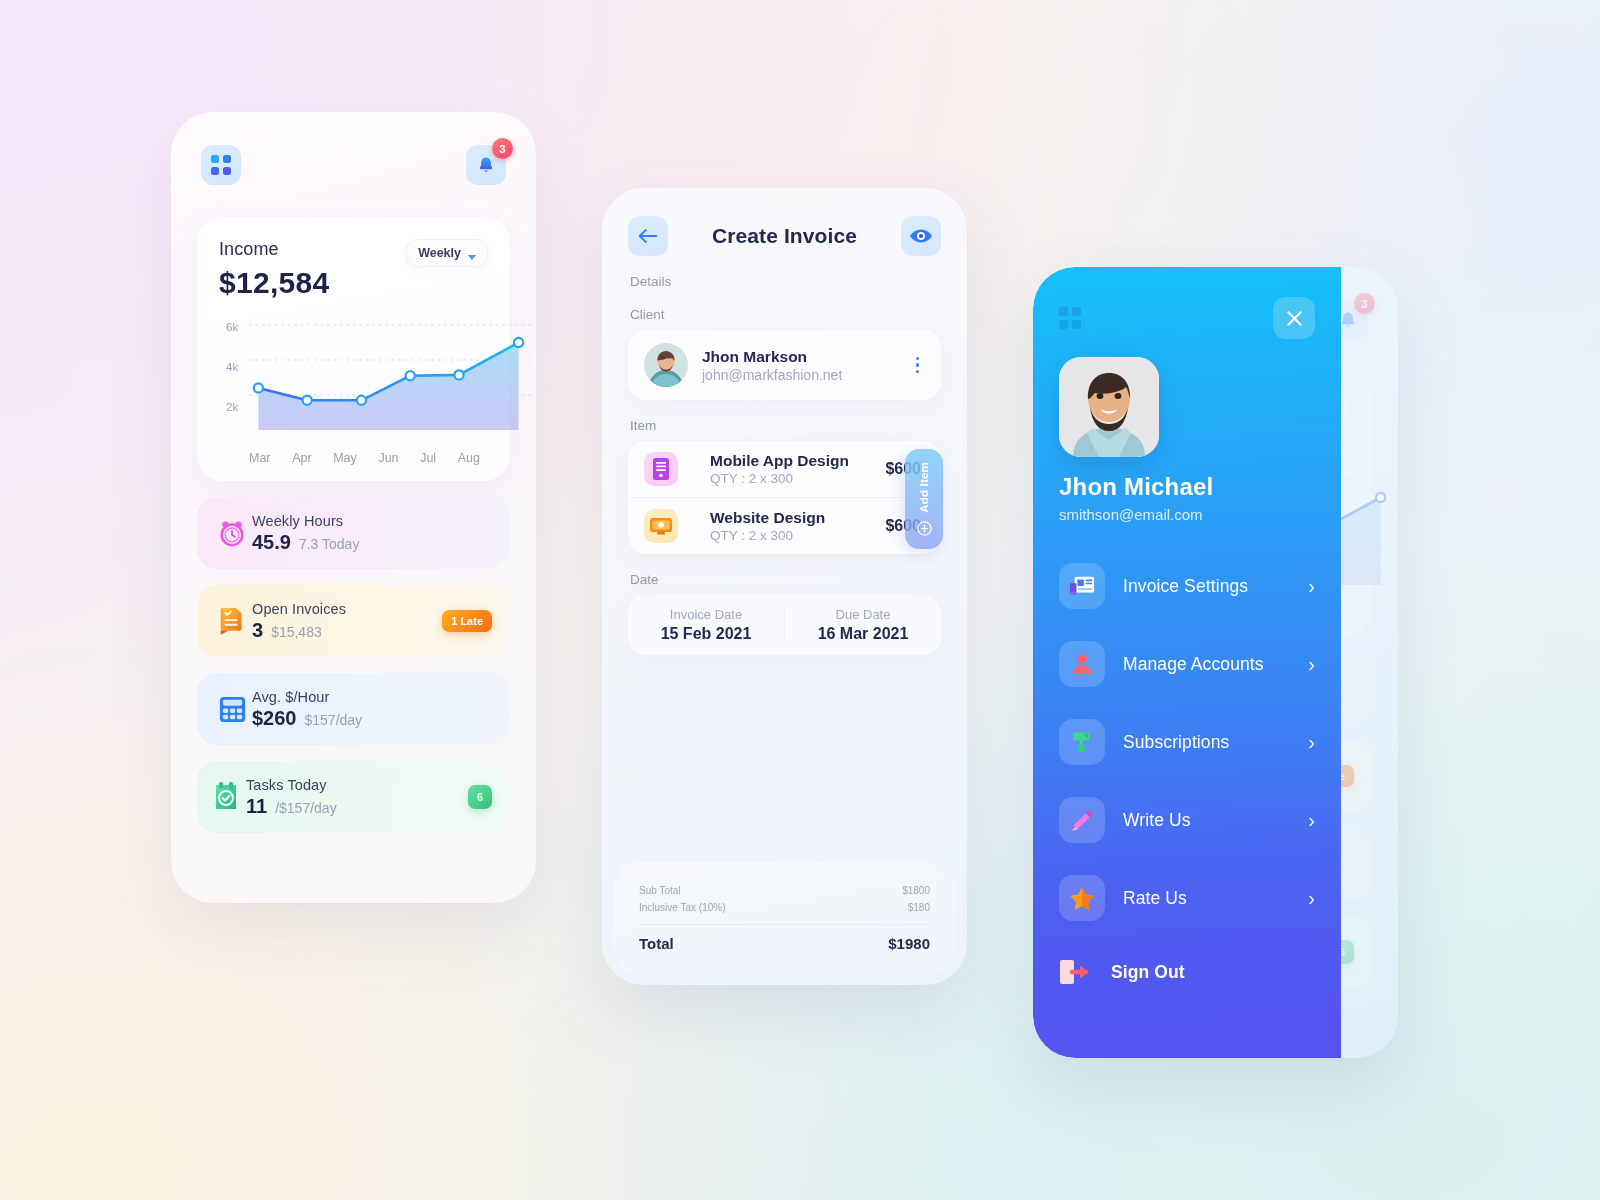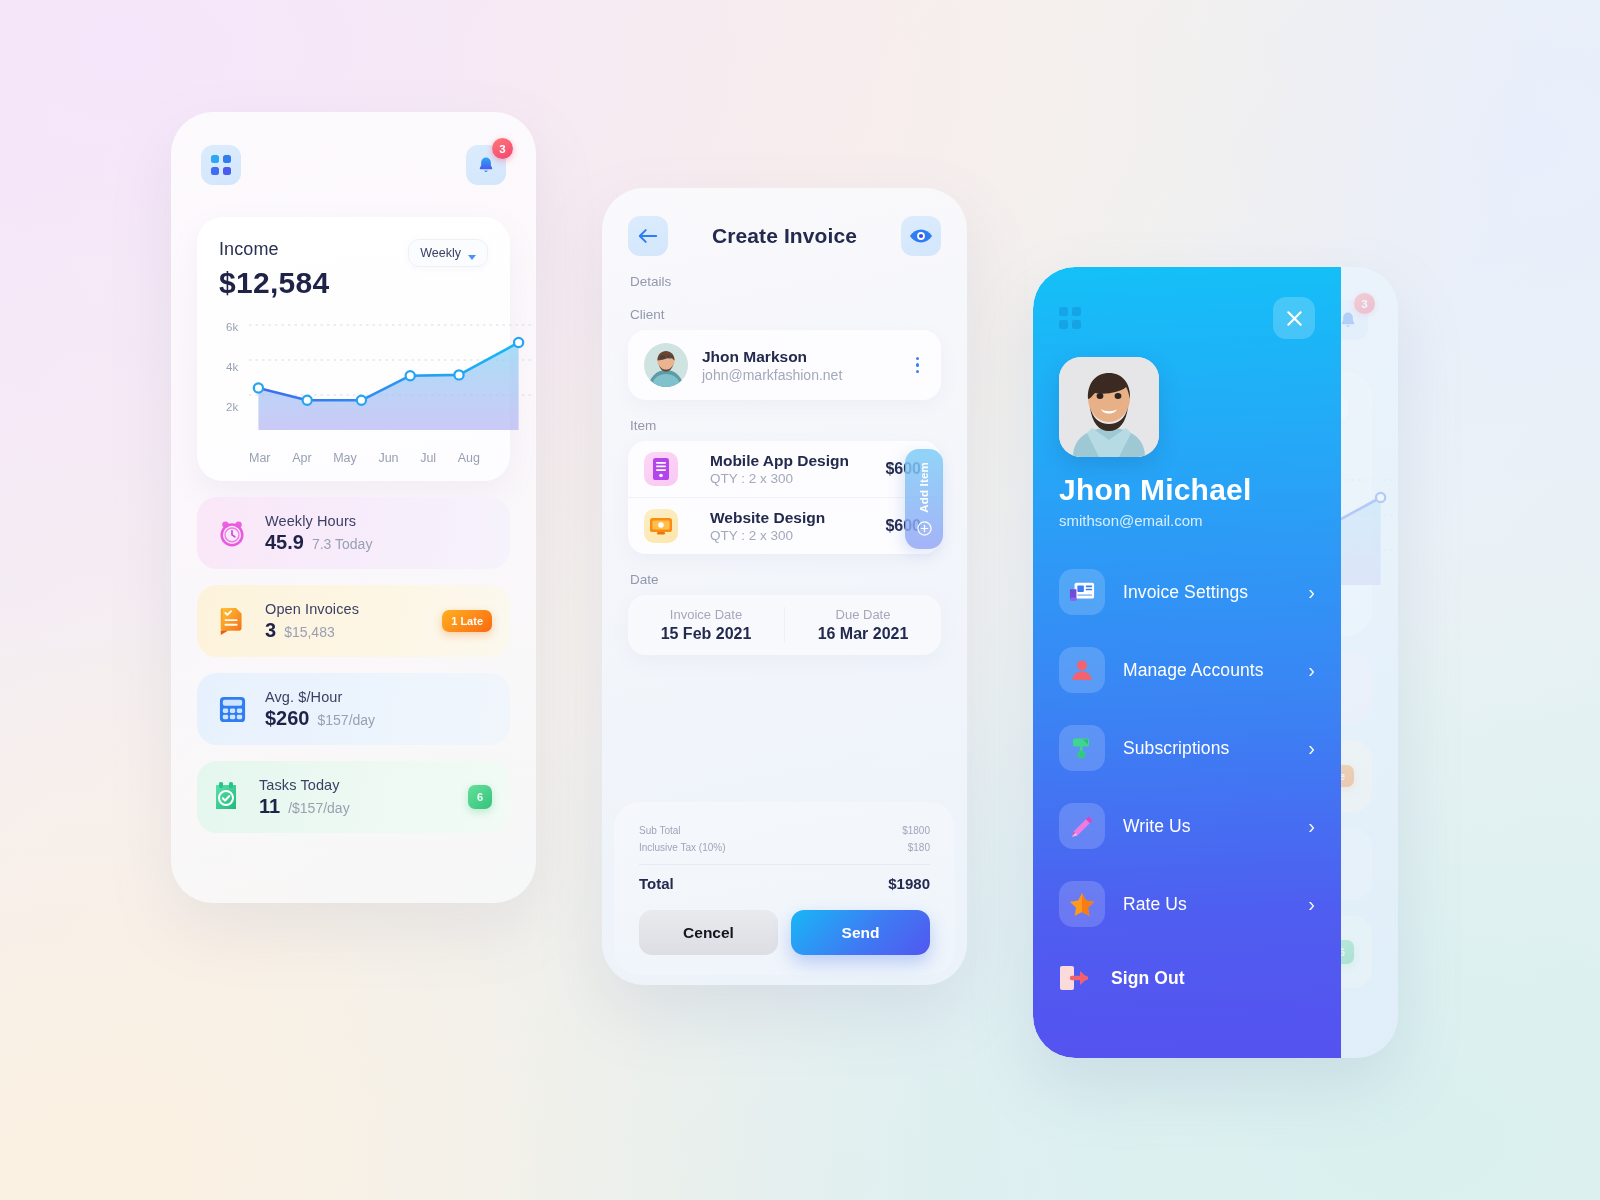--- a/index.html
+++ b/index.html
@@ -67,34 +67,34 @@
     background: linear-gradient(170deg,#ffffff 0%, #fdfdff 100%);
     box-shadow: 0 12px 30px rgba(140,135,175,.09);
   }
   .income-head { display: flex; justify-content: space-between; align-items: flex-start; }
   .income-title { font-size: 18px; color: #2b2f52; letter-spacing:.1px; }
   .income-amount { font-size: 30px; font-weight: 700; color: #1f2348; margin-top: 6px; letter-spacing: .3px;}
   .weekly-pill {
     display: flex; align-items: flex-end; gap: 7px;
     background: #fbfcfe; border: 1px solid #eef1f7;
     border-radius: 11px; padding: 6px 11px;
-    font-size: 12.5px; color: #3a3f63; font-weight: 400;
+    font-size: 12.5px; color: #3a3f63; font-weight: 700;
     box-shadow: 0 2px 7px rgba(150,150,190,.07);
   }
   .caret { width:0;height:0;border-left:4px solid transparent;border-right:4px solid transparent;border-top:5px solid #4a90f5; }
 
   .chart-wrap { position: relative; height: 148px; margin-top: 17px; }
   .chart-wrap svg { display:block; }
   .ylab { position:absolute; left:7px; font-size: 11.5px; color:#9aa0b4; }
   .xaxis { display:flex; justify-content:space-between; padding: 6px 2px 0 30px; }
   .xaxis span { font-size: 12.5px; color: #9aa0b4; }
 
   .stat {
     margin: 16px 26px 0 26px; height: 72px; border-radius: 20px;
-    display: flex; align-items: center; padding: 0 18px; gap: 16px;
+    display: flex; align-items: center; padding: 0 18px; gap: 3px;
     position: relative;
   }
   .stat-ic { width: 34px; height: 34px; flex: 0 0 34px; display:flex; align-items:center; justify-content:center;}
   .stat-label { font-size: 14.5px; color: #3b3f63; letter-spacing: .1px;}
   .stat-row { display:flex; align-items: baseline; gap: 8px; margin-top: 2px;}
   .stat-main { font-size: 20px; font-weight: 700; color: #1f2348; }
   .stat-sub { font-size: 14px; color: #9aa0b4; }
   .pill-late {
     margin-left:auto; background: linear-gradient(140deg,#ffb020,#fa6a12);
     color:#fff; font-size: 11px; font-weight: 700; padding: 5px 9px; border-radius: 7px;
@@ -199,21 +199,21 @@
   .ghost-grid { display:grid; grid-template-columns: 9px 9px; grid-gap:4px; opacity:.2;}
   .ghost-grid i { width:9px;height:9px;border-radius:2.5px;background:#0e4f9a;display:block;}
   .close-btn {
     width: 42px;height:42px;border-radius:13px; background: rgba(255,255,255,.20);
     display:flex;align-items:center;justify-content:center;
   }
   .avatar-lg {
     width: 100px; height: 100px; border-radius: 22px; overflow:hidden; margin-top: 18px;
     background:#e8e8ea; box-shadow: 0 8px 22px rgba(20,60,130,.18);
   }
-  .user-name { color:#fff; font-size: 30px; font-weight: 700; margin-top: 16px; letter-spacing:.2px;}
+  .user-name { color:#fff; font-size: 24px; font-weight: 700; margin-top: 16px; letter-spacing:.2px;}
   .user-mail { color: rgba(255,255,255,.82); font-size: 15px; margin-top: 5px; }
   .menu-list { margin-top: 24px; }
   .menu-item { display:flex; align-items:center; gap: 18px; height: 78px; }
   .menu-ic {
     width: 46px;height:46px;border-radius:14px; flex:0 0 46px;
     background: rgba(255,255,255,.17);
     display:flex;align-items:center;justify-content:center;
   }
   .menu-lbl { color:#fff; font-size: 17.5px; letter-spacing:.1px;}
   .menu-lbl.bold { font-weight: 700; }
@@ -513,24 +513,20 @@
     </div>
     <div class="tot-row">
       <span>Inclusive Tax (10%)</span>
       <span>$180</span>
     </div>
     <div class="tot-div"></div>
     <div class="tot-row final">
       <span>Total</span>
       <span>$1980</span>
     </div>
-    <div class="btn-row">
-      <button class="btn" id="btn-cancel">Cencel</button>
-      <button class="btn" id="btn-send">Send</button>
-    </div>
   </div>
 </div>
 
 <div class="phone" id="phone-menu">
 
   <div class="ghost">
     <div class="dash-top">
       <div class="sq-btn">
         <span class="grid-ic">
             <i></i>

